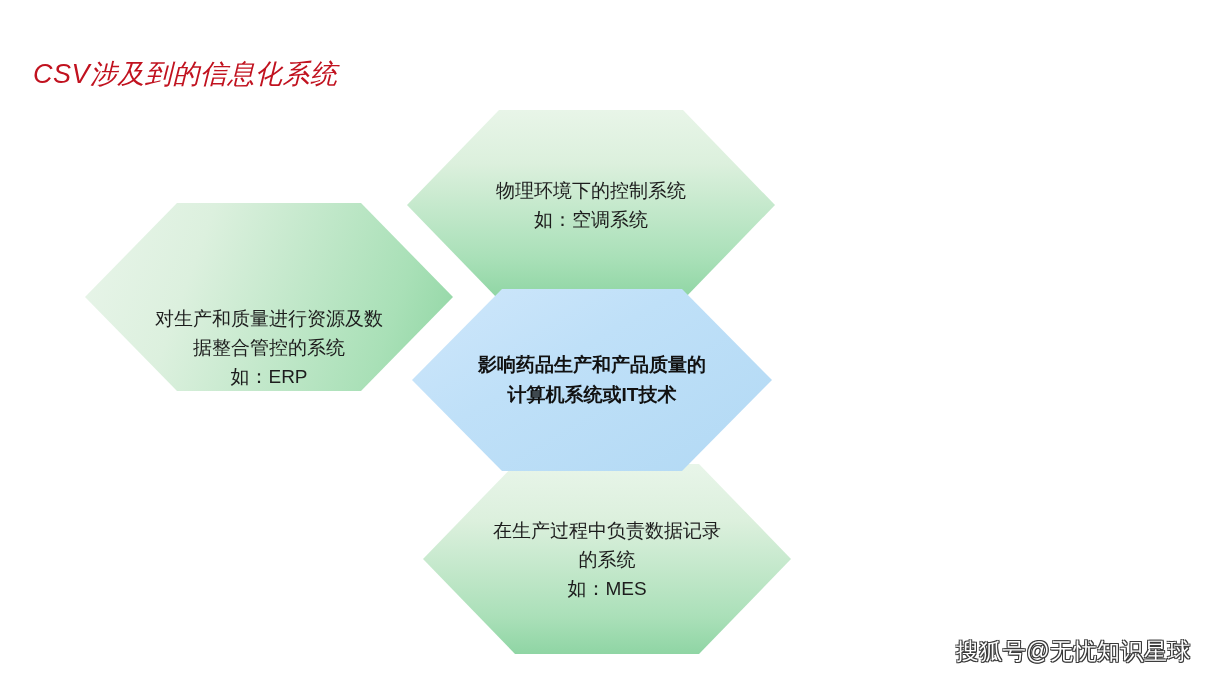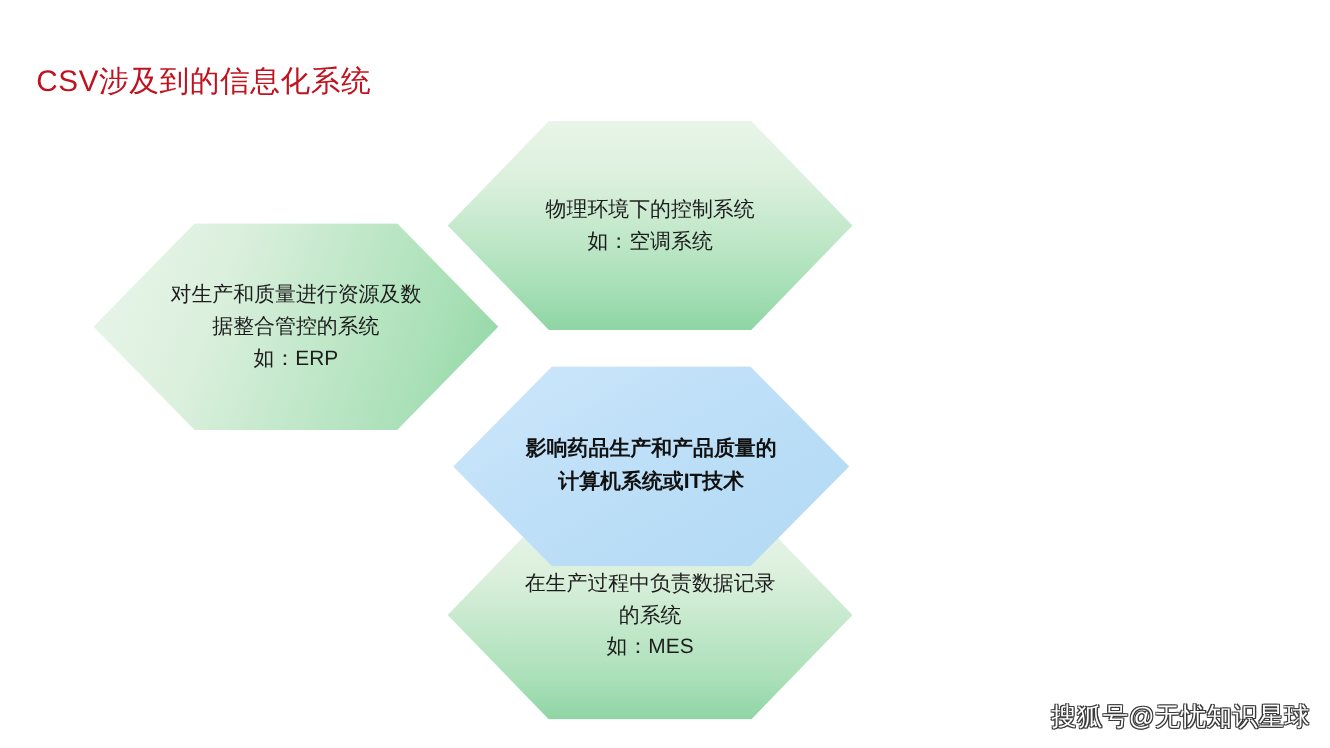--- a/index.html
+++ b/index.html
@@ -24,20 +24,21 @@
   
   #title {
     position: absolute;
     left: 33px;
     top: 56px;
     font-size: 27px;
     line-height: 36px;
     color: #c1121f;
     letter-spacing: 0.5px;
     white-space: nowrap;
+    font-style: italic;
   }
 
   
   #hex-diagram {
     position: absolute;
     left: 0;
     top: 0;
     width: 1209px;
     height: 548px;
   }
@@ -77,44 +78,43 @@
   .hex.green-left-lower {
     background: linear-gradient(100deg, #e9f6ea 0%, #dcf0de 28%, #a4dfb4 80%, #86d29d 100%);
   }
   .hex.green-right-lower {
     background: linear-gradient(200deg, #e6f4e8 0%, #d6eeda 32%, #a3deb3 82%, #87d29e 100%);
   }
 
   
   .hex.center {
     background: linear-gradient(150deg, #cfe7fb 0%, #bfe0f8 40%, #b2d9f4 100%);
-    margin-top: 44px;
   }
   .hex.center .hex-text {
     font-weight: bold;
     font-size: 19px;
     line-height: 30px;
     color: #111111;
   }
 
   
   
   #hex-top    { left: 407px;  top: 110px; width: 368px; height: 190px; }
   
-  #hex-ul     { left: 85px;   top: 203px; width: 368px; height: 188px; }
+  #hex-ul     { left: 85px;   top: 203px; width: 368px; height: 188px; align-items: flex-end; }
   
   #hex-ur     { left: 748px;  top: 203px; width: 372px; height: 188px; }
   
   #hex-center { left: 412px;  top: 289px; width: 360px; height: 182px; }
   
   #hex-ll     { left: 85px;   top: 384px; width: 368px; height: 190px; }
   
   #hex-lr     { left: 748px;  top: 384px; width: 372px; height: 190px; }
   
-  #hex-bottom { left: 407px;  top: 464px; width: 368px; height: 190px; }
+  #hex-bottom { left: 423px;  top: 464px; width: 368px; height: 190px; }
 
   
   #hex-top, #hex-ul, #hex-ur, #hex-ll, #hex-lr, #hex-bottom { z-index: 1; }
   #hex-center { z-index: 2; }
 
   
   #watermark {
     position: absolute;
     right: 18px;
     bottom: 14px;

